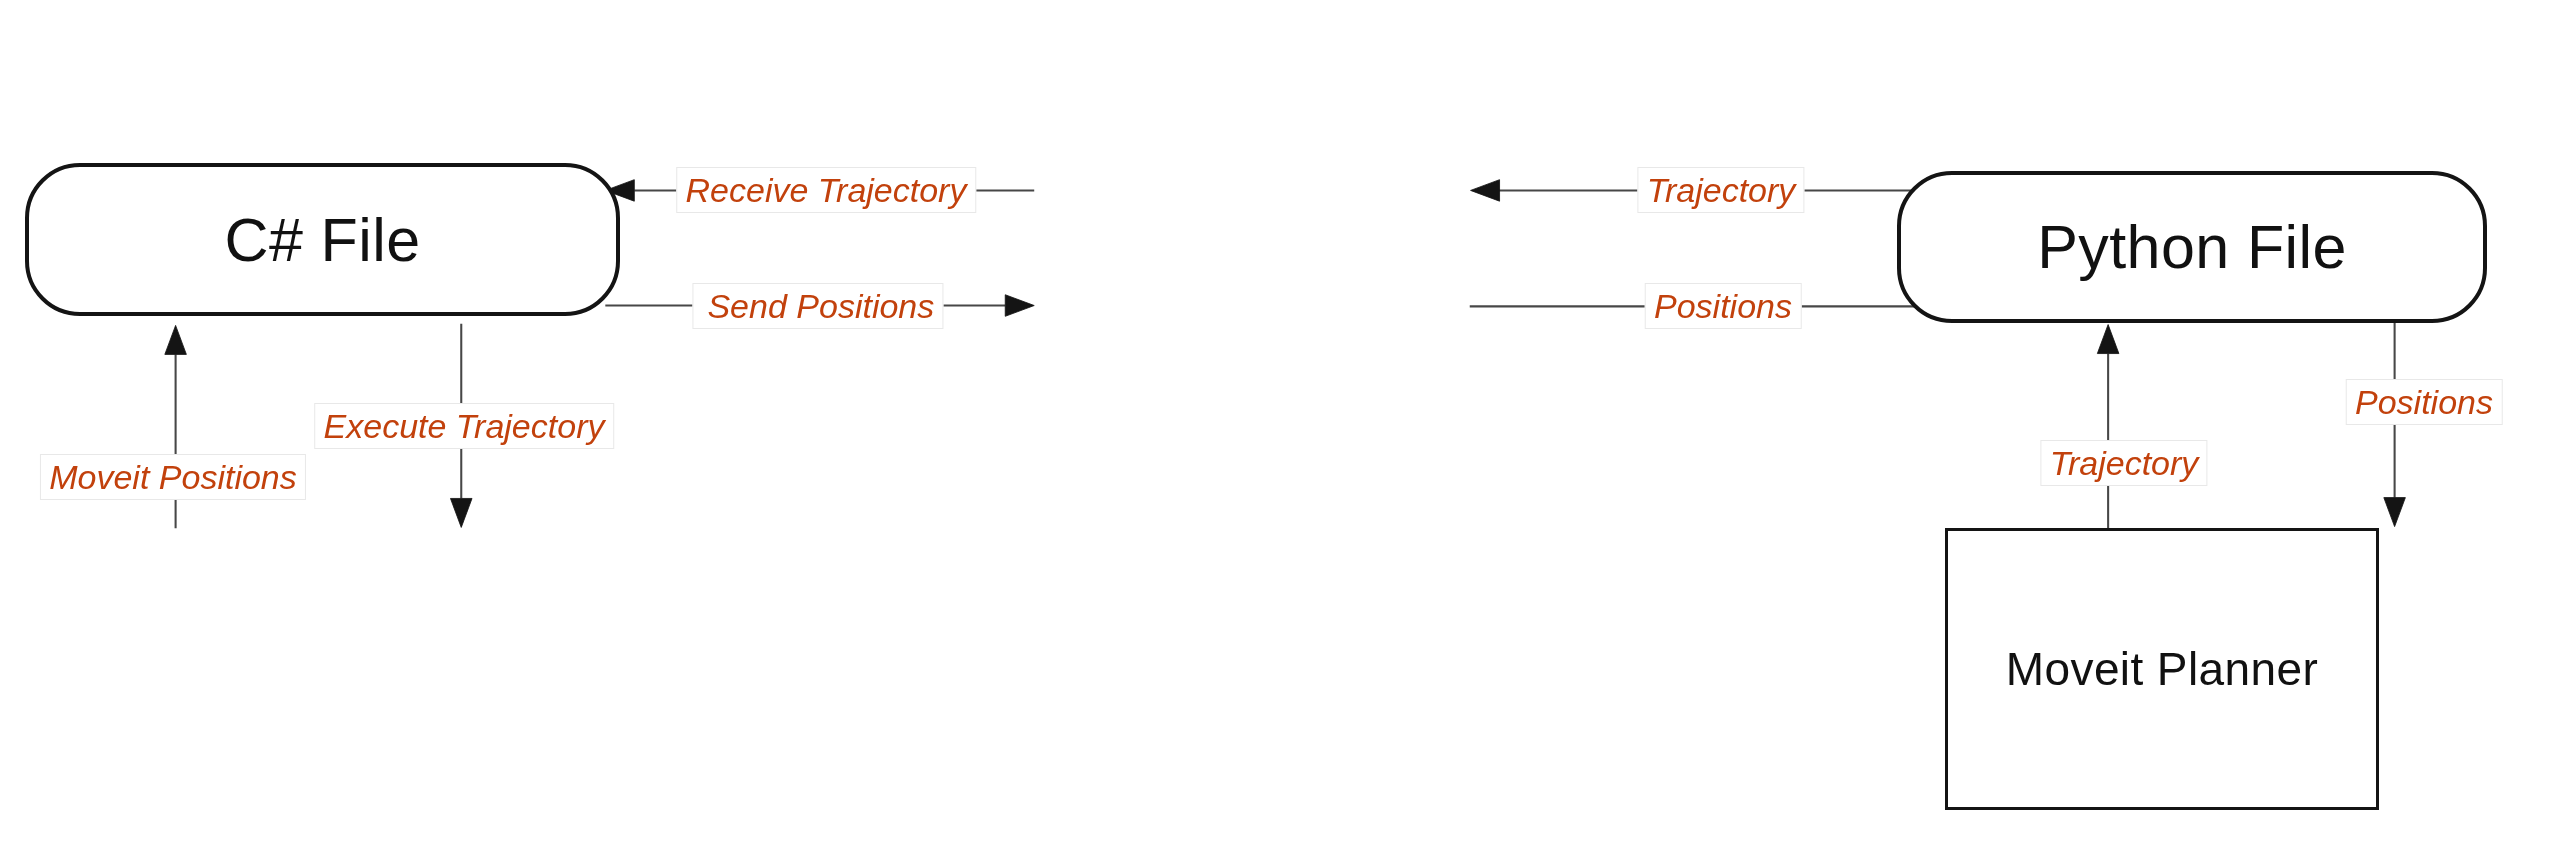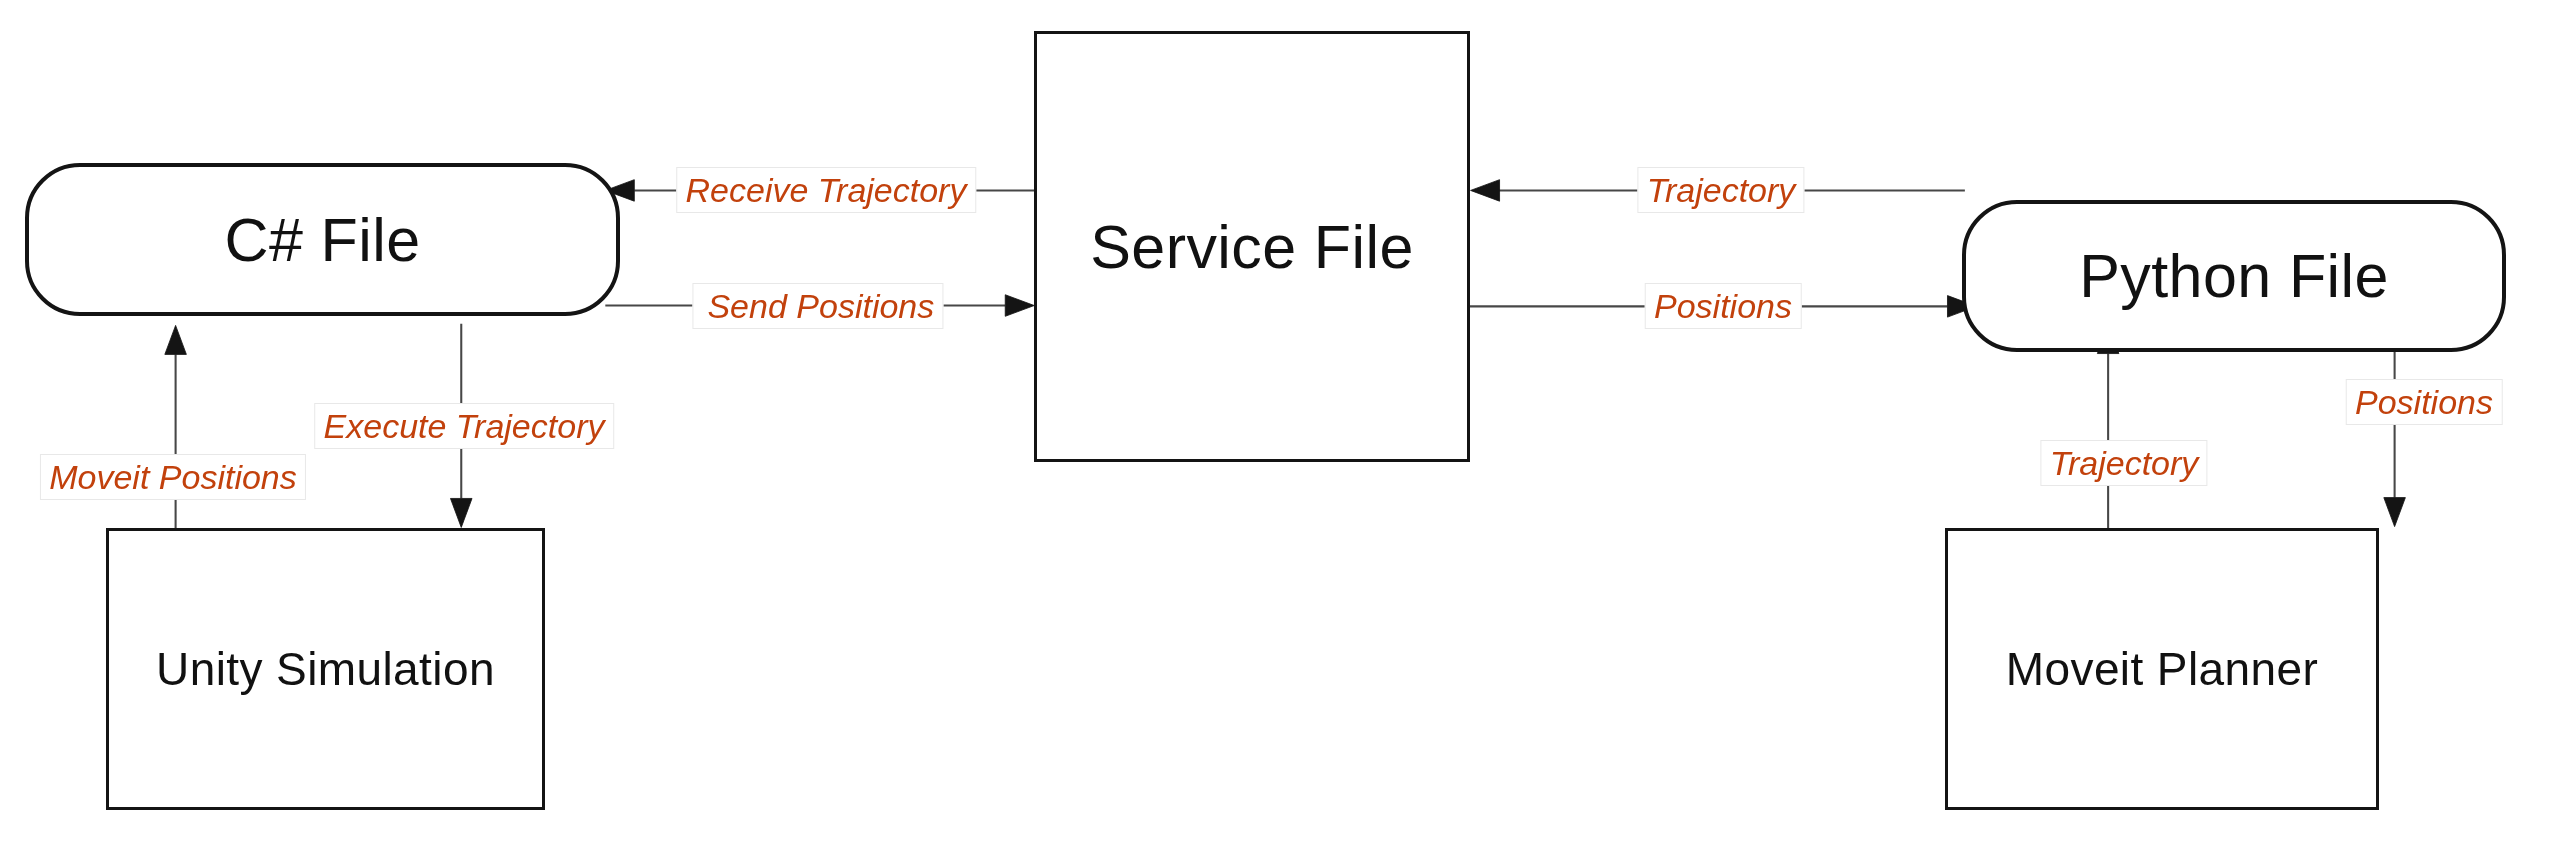--- a/index.html
+++ b/index.html
@@ -48,21 +48,21 @@
   .node-label {
     font-size: 61px;
     white-space: nowrap;
     letter-spacing: 0.4px;
   }
   .node.small .node-label {
     font-size: 46px;
   }
   #node-csharp  { left: 25px;   top: 163px; width: 595px; height: 153px; }
   #node-service { left: 1034px; top: 31px;  width: 436px; height: 431px; }
-  #node-python  { left: 1962px; top: 171px; width: 544px; height: 152px; margin-top: 29px; }
+  #node-python  { left: 1897px; top: 171px; width: 590px; height: 152px; }
   #node-unity   { left: 106px;  top: 528px; width: 439px; height: 282px; }
   #node-moveit  { left: 1945px; top: 528px; width: 434px; height: 282px; }
 
   .edge-label {
     position: absolute;
     transform: translate(-50%, -50%);
     background: #ffffff;
     border: 0.8px solid #e8e8e8;
     padding: 2.5px 8.3px;
     font-style: italic;
@@ -109,31 +109,25 @@
     <polygon points="2546,392 2533,427 2559,427"></polygon>
 
     <line x1="2892" y1="390" x2="2892" y2="601"></line>
     <polygon points="2892,636 2879,601 2905,601"></polygon>
   </svg>
 
   <div class="node pill" id="node-csharp">
     <span class="node-label">C# File</span>
   </div>
 
-  <div class="node" id="node-service">
-    <span class="node-label">Service File</span>
-  </div>
 
   <div class="node pill" id="node-python">
     <span class="node-label">Python File</span>
   </div>
 
-  <div class="node small" id="node-unity">
-    <span class="node-label">Unity Simulation</span>
-  </div>
 
   <div class="node small" id="node-moveit">
     <span class="node-label">Moveit Planner</span>
   </div>
 
   <div class="edge-label" id="lbl-receive-trajectory">Receive Trajectory</div>
   <div class="edge-label" id="lbl-send-positions">Send Positions</div>
   <div class="edge-label" id="lbl-trajectory-in">Trajectory</div>
   <div class="edge-label" id="lbl-positions-out">Positions</div>
   <div class="edge-label" id="lbl-execute-trajectory">Execute Trajectory</div>

